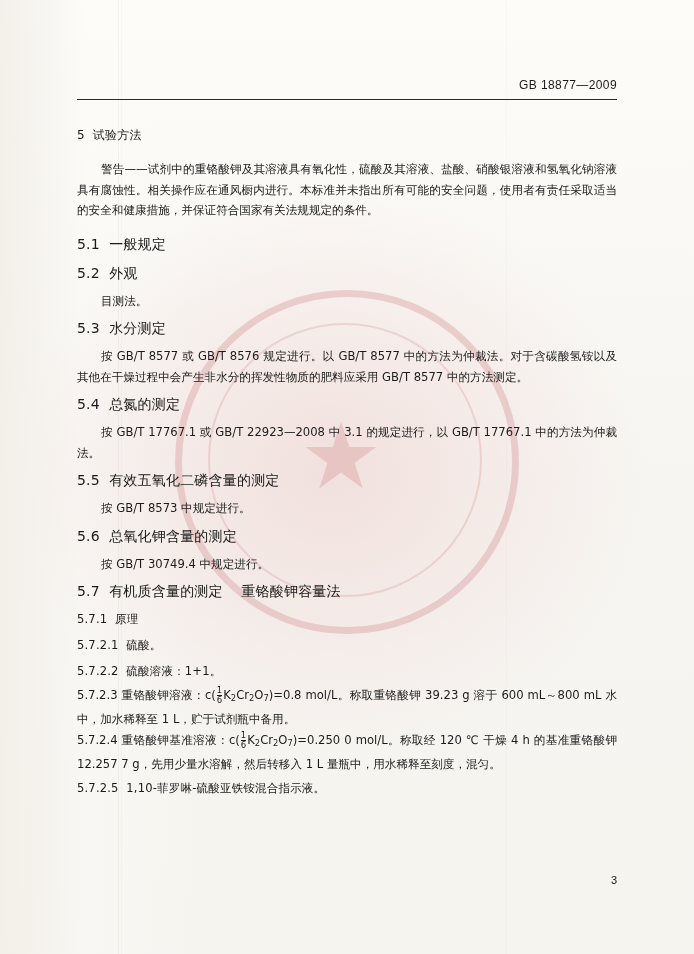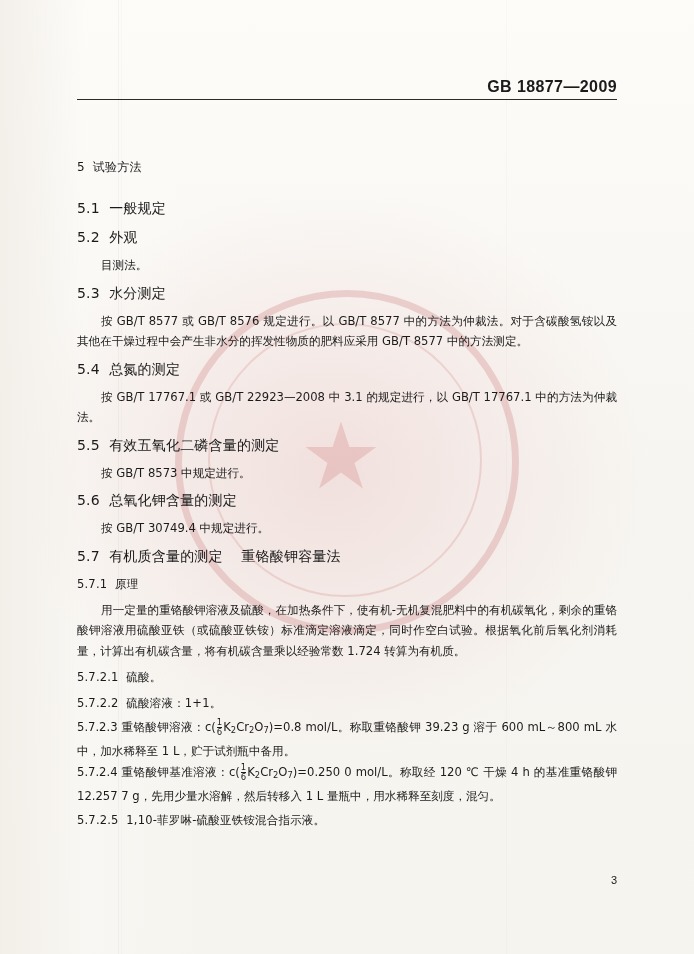--- a/index.html
+++ b/index.html
@@ -78,34 +78,33 @@
     left: 77px;
     top: 99px;
     width: 540px;
     height: 1px;
     background: #2b2b2b;
   }
   .doc-code {
     position: absolute;
     right: 77px;
     top: 78px;
-    font-size: 16px;
-    font-weight: bold;
+    font-size: 12px;
+    font-weight: normal;
     letter-spacing: 0.4px;
     font-family: "Liberation Sans", sans-serif;
     color: #1b1b1b;
     text-align: right;
   }
 
   .body {
     position: absolute;
     left: 77px;
     top: 120px;
     width: 540px;
-    margin-top: 32px;
   }
 
   .h2 {
     font-size: 12px;
     line-height: 30px;
     color: #1a1a1a;
     letter-spacing: 0.2px;
     white-space: pre;
   }
   .h3 {
@@ -172,20 +171,21 @@
   <div class="content">
 
     <div class="doc-code">GB 18877—2009</div>
     <div class="header-rule"></div>
 
     <div class="body">
 
       <div class="h2">5  试验方法</div>
 
       <div class="spacer-s"></div>
+      <div class="para">警告——试剂中的重铬酸钾及其溶液具有氧化性，硫酸及其溶液、盐酸、硝酸银溶液和氢氧化钠溶液具有腐蚀性。相关操作应在通风橱内进行。本标准并未指出所有可能的安全问题，使用者有责任采取适当的安全和健康措施，并保证符合国家有关法规规定的条件。</div>
 
       <div class="spacer-s"></div>
       <div class="h3">5.1  一般规定</div>
 
       <div class="h3">5.2  外观</div>
       <div class="para">目测法。</div>
 
       <div class="h3">5.3  水分测定</div>
       <div class="para">按 GB/T 8577 或 GB/T 8576 规定进行。以 GB/T 8577 中的方法为仲裁法。对于含碳酸氢铵以及其他在干燥过程中会产生非水分的挥发性物质的肥料应采用 GB/T 8577 中的方法测定。</div>
 
@@ -193,21 +193,20 @@
       <div class="para">按 GB/T 17767.1 或 GB/T 22923—2008 中 3.1 的规定进行，以 GB/T 17767.1 中的方法为仲裁法。</div>
 
       <div class="h3">5.5  有效五氧化二磷含量的测定</div>
       <div class="para">按 GB/T 8573 中规定进行。</div>
 
       <div class="h3">5.6  总氧化钾含量的测定</div>
       <div class="para">按 GB/T 30749.4 中规定进行。</div>
 
       <div class="h3">5.7  有机质含量的测定    重铬酸钾容量法</div>
       <div class="h4">5.7.1  原理</div>
-      <div class="para">用一定量的重铬酸钾溶液及硫酸，在加热条件下，使有机-无机复混肥料中的有机碳氧化，剩余的重铬酸钾溶液用硫酸亚铁（或硫酸亚铁铵）标准滴定溶液滴定，同时作空白试验。根据氧化前后氧化剂消耗量，计算出有机碳含量，将有机碳含量乘以经验常数 1.724 转算为有机质。</div>
 
       <div class="h4">5.7.2.1  硫酸。</div>
       <div class="h4">5.7.2.2  硫酸溶液：1+1。</div>
 
       <div class="para noindent tight"><span>5.7.2.3  重铬酸钾溶液：c(</span><span class="frac"><span class="num">1</span><span class="den">6</span></span><span>K</span><span class="sub">2</span><span>Cr</span><span class="sub">2</span><span>O</span><span class="sub">7</span><span>)=0.8 mol/L。称取重铬酸钾 39.23 g 溶于 600 mL～800 mL 水中，加水稀释至 1 L，贮于试剂瓶中备用。</span></div>
 
       <div class="para noindent tight"><span>5.7.2.4  重铬酸钾基准溶液：c(</span><span class="frac"><span class="num">1</span><span class="den">6</span></span><span>K</span><span class="sub">2</span><span>Cr</span><span class="sub">2</span><span>O</span><span class="sub">7</span><span>)=0.250 0 mol/L。称取经 120 ℃ 干燥 4 h 的基准重铬酸钾 12.257 7 g，先用少量水溶解，然后转移入 1 L 量瓶中，用水稀释至刻度，混匀。</span></div>
 
       <div class="h4">5.7.2.5  1,10-菲罗啉-硫酸亚铁铵混合指示液。</div>
 

